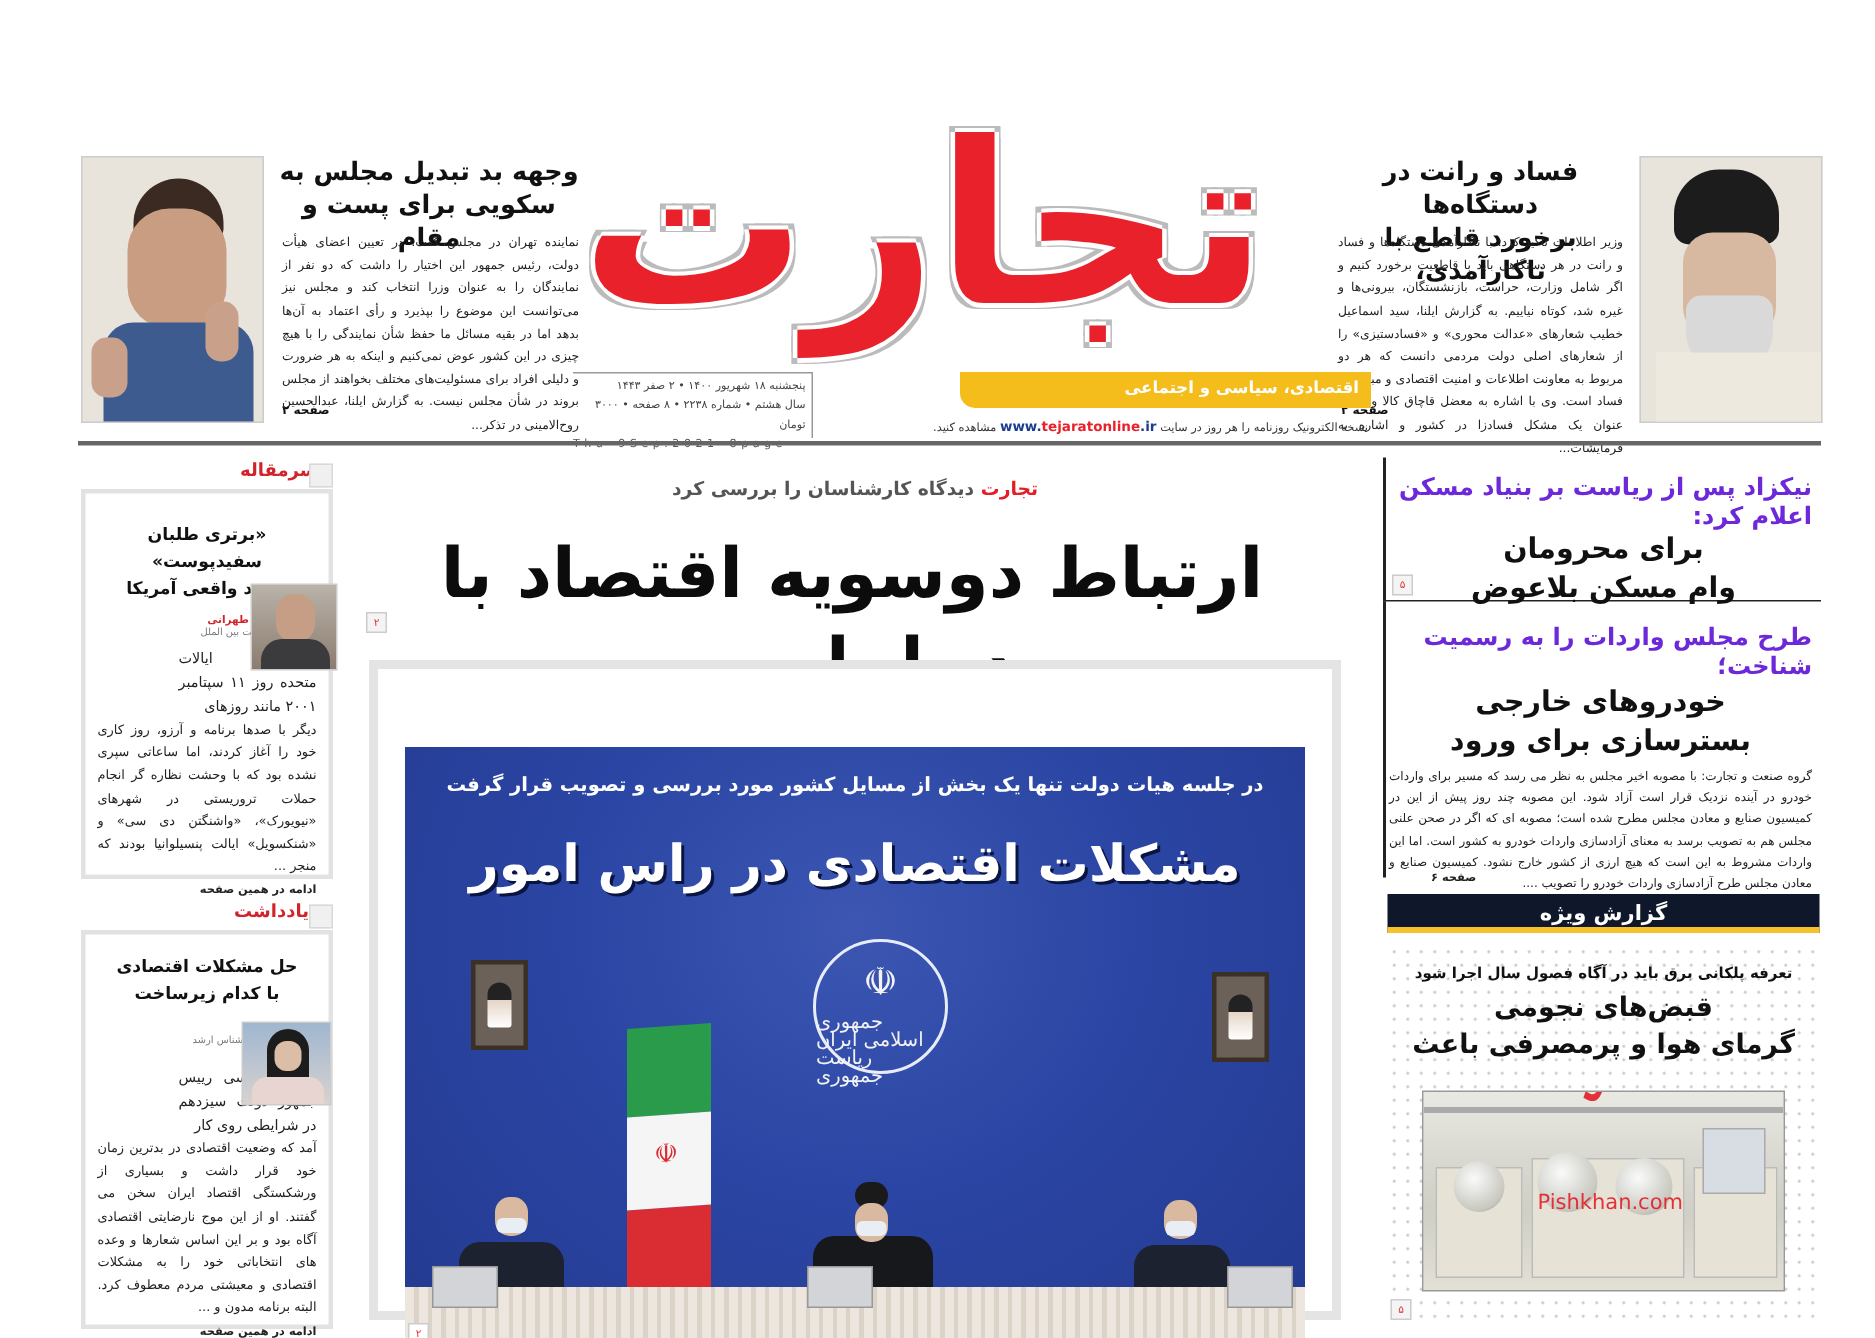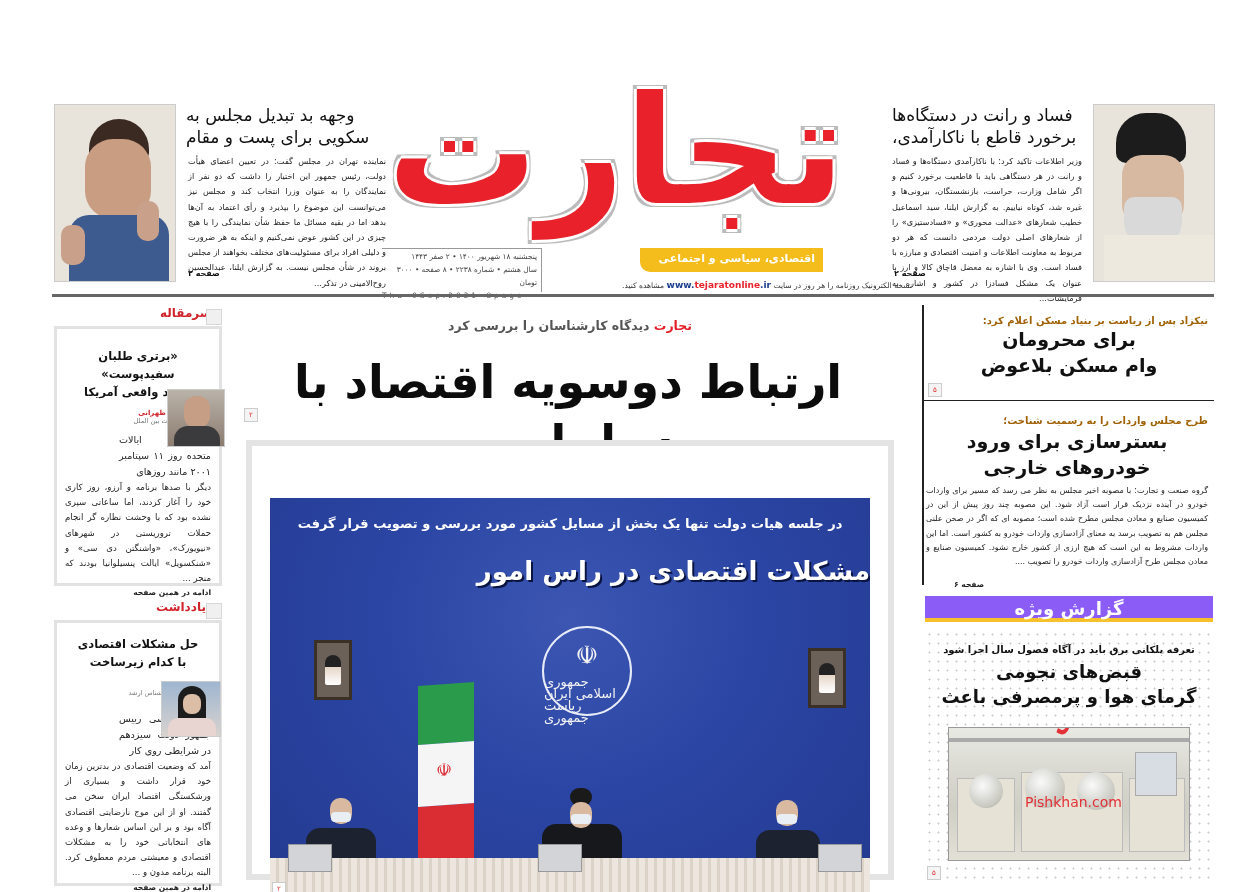--- a/index.html
+++ b/index.html
@@ -2,44 +2,44 @@
 <html><head>
 <meta charset="utf-8">
 <style>
   * { box-sizing: border-box; margin: 0; padding: 0; }
   html, body { width: 1250px; height: 892px; background: #fff; overflow: hidden; }
   body { font-family: "DejaVu Sans", sans-serif; color: #111; position: relative; direction: rtl; }
 
   
   .top-story { position: absolute; top: 104px; height: 180px; }
   .top-story .photo { position: absolute; top: 0; width: 122px; height: 178px; border: 1px solid #ccc; background: #e8e4dc; overflow: hidden; }
-  .top-story .headline { position: absolute; top: 0; font-weight: normal; font-size: 17px; line-height: 22px; text-align: left; }
+  .top-story .headline { position: absolute; top: 0; font-weight: bold; font-size: 17px; line-height: 22px; text-align: center; }
   .top-story .body { position: absolute; top: 50px; font-size: 8.2px; line-height: 15.2px; color: #222; text-align: justify; }
   .top-story .page-ref { position: absolute; bottom: 6px; font-size: 8px; font-weight: bold; }
 
   
   .logo-wrap { position: absolute; left: 395px; top: 100px; width: 470px; height: 170px; }
   .logo-text { position: absolute; right: 20px; top: -36px; font-size: 150px; font-weight: bold; color: #e8212a; letter-spacing: -6px; font-family: "DejaVu Sans", sans-serif;
     text-shadow: 3px 0 #fff, -3px 0 #fff, 0 3px #fff, 0 -3px #fff, 4px 4px #bbb, -4px -4px #bbb, 4px -4px #bbb, -4px 4px #bbb; }
-  .tagline-bar { position: absolute; left: 640px; top: 248px; width: 183px; height: 24px; background: #f5bd1c; border-radius: 0 0 0 10px; padding-left: 44px; }
+  .tagline-bar { position: absolute; left: 640px; top: 248px; width: 274px; height: 24px; background: #f5bd1c; border-radius: 0 0 0 10px; padding-left: 44px; }
   .tagline-bar span { position: absolute; right: 8px; top: 4px; color: #fff; font-size: 11px; font-weight: bold; }
   .date-box { position: absolute; left: 382px; top: 248px; width: 160px; height: 44px; font-size: 7.4px; line-height: 13px; color: #444; border-top: 1px solid #999; border-right: 1px solid #999; padding: 1px 4px 0 0; }
   .date-box .en { direction: ltr; text-align: left; letter-spacing: 3px; font-size: 7.4px; color: #555; }
   .site-line { position: absolute; left: 580px; top: 280px; width: 290px; font-size: 7.6px; color: #333; text-align: right; margin-left: 42px; }
   .site-line b { color: #1a3d8f; font-size: 9px; direction: ltr; unicode-bidi: embed; }
   .site-line b i { color: #e8212a; font-style: normal; }
   .masthead-rule { position: absolute; left: 52px; top: 294px; width: 1162px; height: 3px; background: #666; }
 
   
   .right-col { position: absolute; left: 922px; top: 305px; width: 292px; }
-  .kicker-gray { color: #a16207; font-size: 10px; font-weight: bold; text-align: right; }
+  .kicker-gray { color: #6d28d9; font-size: 16px; font-weight: bold; text-align: right; }
   .rhead { font-weight: bold; font-size: 19px; line-height: 26px; text-align: center; color: #111; }
   .page-badge { position: absolute; width: 14px; height: 14px; border: 1px solid #ccc; background: #f4f4f4; color: #d33; font-size: 7px; line-height: 12px; text-align: center; }
   .rbody { font-size: 8px; line-height: 14.2px; color: #222; text-align: justify; }
-  .report-bar { position: absolute; left: 925px; top: 596px; width: 288px; height: 26px; background: #8b5cf6; color: #fff; font-weight: bold; font-size: 18px; text-align: center; line-height: 26px; border-bottom: 4px solid #f6c12a; }
+  .report-bar { position: absolute; left: 925px; top: 596px; width: 288px; height: 26px; background: #0f172a; color: #fff; font-weight: bold; font-size: 14px; text-align: center; line-height: 26px; border-bottom: 4px solid #f6c12a; }
   .dotted { position: absolute; left: 925px; top: 630px; width: 288px; height: 255px;
     background-image: radial-gradient(#c8c8c8 0.9px, transparent 1.1px); background-size: 9px 9px; }
   .meter-photo { position: absolute; left: 948px; top: 727px; width: 242px; height: 134px; border: 1px solid #999;
     background: linear-gradient(180deg, #e9e9e4 0%, #d8d8d0 35%, #cfcfc6 60%, #e3e0d6 100%); overflow: hidden; }
   .meter { position: absolute; border-radius: 50%; background: radial-gradient(circle at 40% 35%, #fafafa, #c8c8c0 70%, #888); }
 
   
   .left-box { position: absolute; left: 54px; width: 168px; border: 3px solid #e2e2e2; background: #fff; }
   .section-label { position: absolute; color: #d1232a; font-weight: bold; font-size: 12px; }
   .sq { position: absolute; width: 16px; height: 16px; border: 1px solid #d8d8d8; background: #f0f0f0; }
@@ -51,21 +51,21 @@
   .portrait { position: absolute; width: 58px; height: 58px; border: 1px solid #ccc; overflow: hidden; }
 
   
   .kicker-center { position: absolute; left: 380px; top: 318px; width: 380px; text-align: center; font-weight: bold; font-size: 12.5px; color: #555; }
   .kicker-center .brand { color: #e41e26; }
   .main-headline { position: absolute; left: 262px; top: 352px; width: 612px; text-align: center; font-weight: bold; font-size: 46px; line-height: 60px; letter-spacing: -1px; color: #0c0c0c; }
   .photo-frame { position: absolute; left: 246px; top: 440px; width: 648px; height: 440px; border: 6px solid #e4e4e4; background: #fff; }
   .blue-photo { position: absolute; left: 270px; top: 458px; width: 600px; height: 400px;
     background: radial-gradient(ellipse at 50% 30%, #3c56b2 0%, #2b45a4 45%, #233a8f 100%); overflow: hidden; margin-top: 40px; }
   .sub-kicker { position: absolute; top: 18px; left: 0; width: 100%; text-align: center; color: #fff; font-weight: bold; font-size: 13px; }
-  .photo-headline { position: absolute; top: 58px; left: 0; width: 100%; color: #fff; font-weight: bold; font-size: 26px;
+  .photo-headline { position: absolute; top: 58px; left: 0; width: 100%; text-align: center; color: #fff; font-weight: bold; font-size: 34px;
     text-shadow: 2px 2px 0 #0a1440; }
   .emblem { position: absolute; left: 272px; top: 128px; width: 90px; height: 90px; border: 2px solid #e8ecf8; border-radius: 50%; }
   .emblem .sym { position: absolute; top: 12px; left: 0; width: 100%; text-align: center; color: #f3f3f3; font-size: 26px; }
   .emblem .txt { position: absolute; top: 48px; left: 0; width: 100%; text-align: left; color: #f3f3f3; font-size: 13px; line-height: 12px; }
   .frame-pic { position: absolute; width: 38px; height: 60px; background: #6b6158; border: 3px solid #3b3026; }
   .frame-pic .face { position: absolute; left: 8px; top: 12px; width: 16px; height: 30px; background: linear-gradient(#222 40%, #e5d6c8 40%, #fff 100%); border-radius: 8px 8px 2px 2px; }
   .flag { position: absolute; left: 148px; top: 186px; width: 56px; height: 180px; }
   .flag .g { height: 33%; background: #2a9b4a; }
   .flag .w { height: 34%; background: #f5f5f5; position: relative; }
   .flag .r { height: 33%; background: #da2c33; }
@@ -187,22 +187,22 @@
     <div class="kicker-gray">نیکزاد پس از ریاست بر بنیاد مسکن اعلام کرد:</div>
     <div class="rhead">
       <div>برای محرومان</div>
       <div>وام مسکن بلاعوض</div>
     </div>
     <div class="page-badge" style="left:4px; top:78px;">۵</div>
   </div>
   <div style="position:relative; height:184px; border-left:2px solid #222; padding:14px 6px 0 2px;">
     <div class="kicker-gray">طرح مجلس واردات را به رسمیت شناخت؛</div>
     <div class="rhead" style="margin-top:2px;">
+      <div>خودروهای خارجی</div>
       <div>بسترسازی برای ورود</div>
-      <div>خودروهای خارجی</div>
     </div>
     <div class="rbody" style="margin-top:4px;">گروه صنعت و تجارت: با مصوبه اخیر مجلس به نظر می رسد که مسیر برای واردات خودرو در آینده نزدیک قرار است آزاد شود. این مصوبه چند روز پیش از این در کمیسیون صنایع و معادن مجلس مطرح شده است؛ مصوبه ای که اگر در صحن علنی مجلس هم به تصویب برسد به معنای آزادسازی واردات خودرو به کشور است. اما این واردات مشروط به این است که هیچ ارزی از کشور خارج نشود. کمیسیون صنایع و معادن مجلس طرح آزادسازی واردات خودرو را تصویب ....</div>
     <div class="more" style="position:absolute; left:30px; bottom:-4px;">صفحه ۶</div>
   </div>
 </div>
 
 <div class="report-bar">گزارش ویژه</div>
 <div class="dotted"></div>
 <div style="position:absolute; left:940px; top:644px; width:258px; text-align:center;">
   <div style="font-size:10px; font-weight:bold;">تعرفه پلکانی برق باید در آگاه فصول سال اجرا شود</div>

